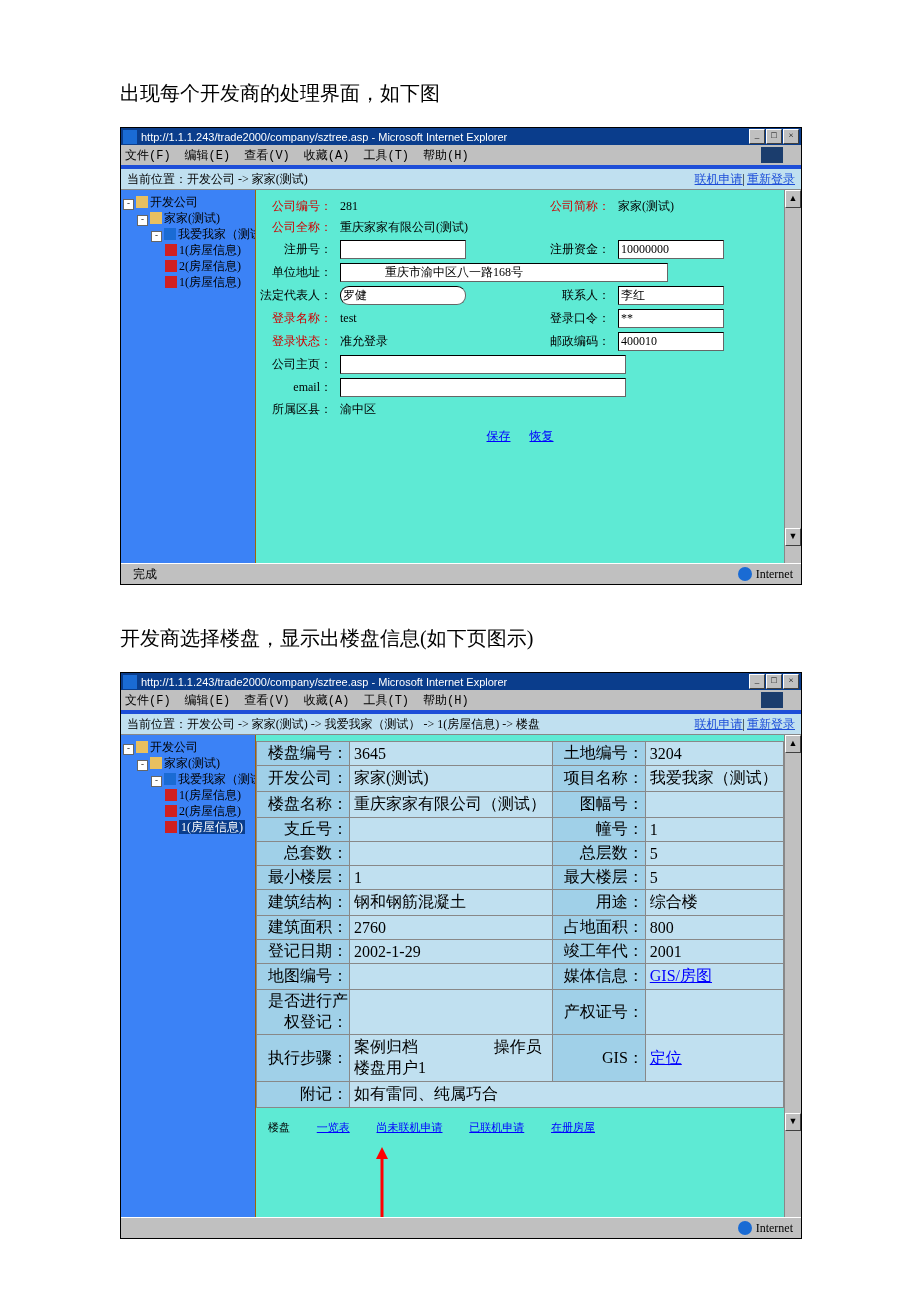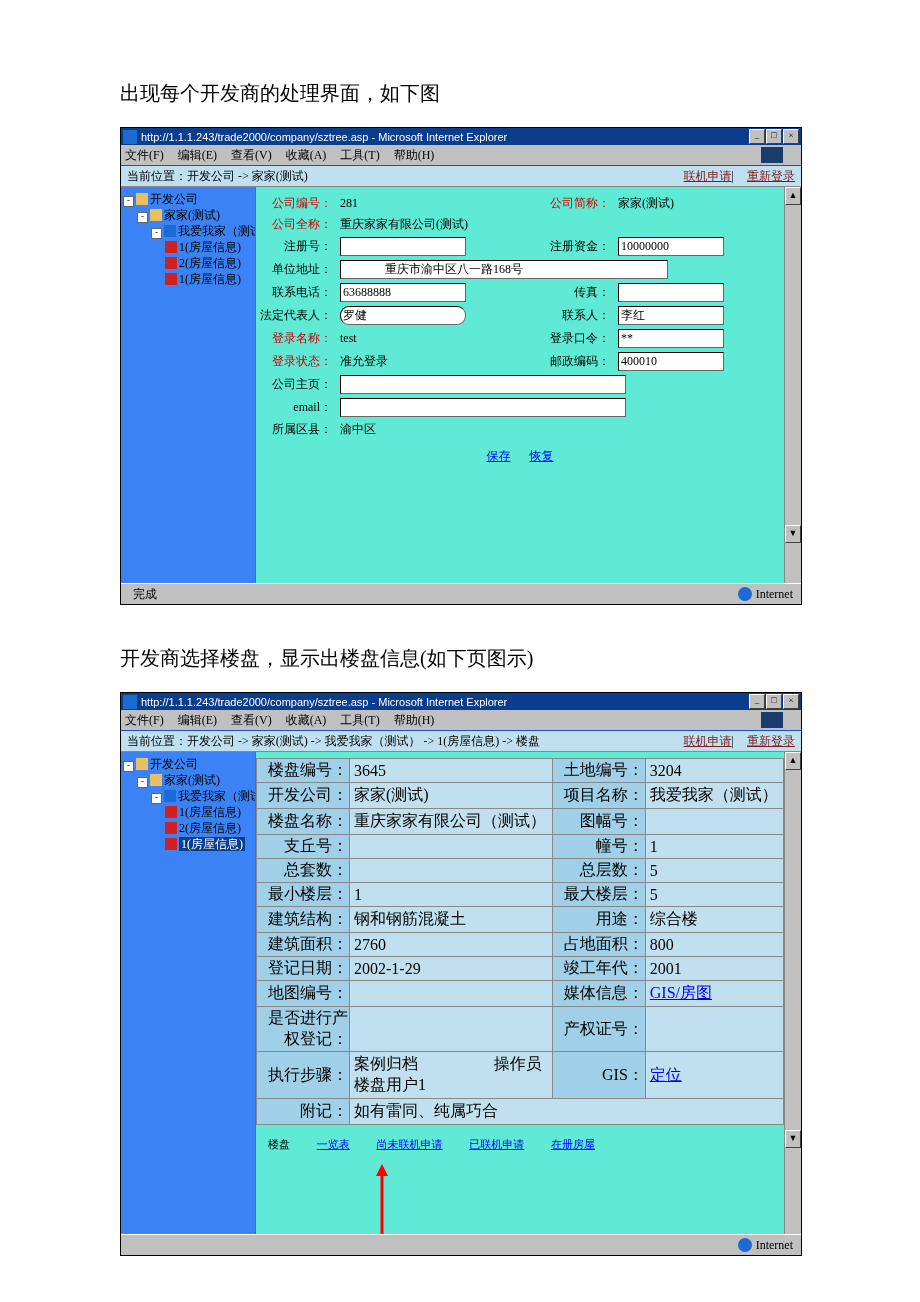--- a/index.html
+++ b/index.html
@@ -4,26 +4,26 @@
 <style>
 body{font-family:"SimSun","Songti SC",serif;margin:0;background:#fff;color:#000;font-size:14px}
 .page{width:800px;margin:0 auto;padding:80px 0 60px}
 .caption{font-size:20px;margin:0 0 20px 60px}
 .shot{border:1px solid #000;width:680px;margin:0 0 40px 60px}
 .titlebar{background:#0a3d8c;height:17px;display:flex;align-items:center;padding:0 2px;color:#fff;font-family:"MS Sans Serif",Tahoma,sans-serif;font-size:11px}
 .titlebar .ico{width:14px;height:14px;background:#1a6bd4;margin-right:4px;display:inline-block}
 .titlebar .txt{flex:1}
 .winbtns{display:flex;gap:1px}
 .winbtn{width:14px;height:13px;background:#c0c0c0;border:1px solid #fff;border-right-color:#404040;border-bottom-color:#404040;font-size:9px;text-align:center;line-height:11px;font-family:Tahoma;color:#000}
-.menubar{background:#c0c0c0;height:20px;display:flex;align-items:center;padding:0 4px;font-family:Liberation Serif, serif;font-size:12px;border-bottom:1px solid #1d4ed8}
+.menubar{background:#c0c0c0;height:20px;display:flex;align-items:center;padding:0 4px;font-family:Liberation Mono, monospace;font-size:12px;border-bottom:4px solid #1d4ed8}
 .menubar span{margin-right:14px}
 .menubar .flag{margin-left:auto;width:22px;height:16px;background:#1b3d6d}
 .loc{background:#c0e0f0;height:20px;display:flex;align-items:center;padding:0 6px;font-size:12px;border-bottom:1px solid #888}
 .loc .crumb{flex:1}
-.loc a{color:#7f1d1d;text-decoration:underline;margin-left:13px}
+.loc a{color:#1d4ed8;text-decoration:underline;margin-left:2px}
 .body{display:flex;background:#c0e0f0;min-height:340px}
 .tree{width:130px;background:#3b82f6;padding:4px 2px;font-size:12px;line-height:16px}
 .tree .row{white-space:nowrap}
 .tree .ind1{padding-left:14px}.tree .ind2{padding-left:28px}.tree .ind3{padding-left:42px}
 .tree .pm{display:inline-block;width:9px;height:9px;border:1px solid #666;text-align:center;line-height:7px;font-size:9px;margin-right:2px;background:#fff}
 .tree .ic{display:inline-block;width:12px;height:12px;margin-right:2px;vertical-align:-2px}
 .ic.folder{background:#e8c060}
 .ic.blue{background:#1a6bd4}
 .ic.red{background:#d02020}
 .tree .sel{background:#0a3d8c;color:#fff;padding:0 2px}
@@ -111,26 +111,20 @@
                   <td class="lbl">注册号：</td>
                   <td><input class="txt" style="width: 120px;" value=""></td>
             <td class="lbl">注册资金：</td>
                   <td><input class="txt" style="width: 100px;" value="10000000"></td>
                 </tr>
         <tr>
                   <td class="lbl">单位地址：</td>
                   <td colspan="3"><input class="txt" style="width: 280px; padding-left: 44px;" value="重庆市渝中区八一路168号"></td>
                 </tr>
         <tr>
-                  <td class="lbl">联系电话：</td>
-                  <td><input class="txt" style="width: 120px;" value="63688888"></td>
-            <td class="lbl">传真：</td>
-                  <td><input class="txt" style="width: 100px;" value=""></td>
-                </tr>
-        <tr>
                   <td class="lbl">法定代表人：</td>
                   <td><input class="txt" style="width: 120px; border-radius: 9px;" value="罗健"></td>
             <td class="lbl">联系人：</td>
                   <td><input class="txt" style="width: 100px;" value="李红"></td>
                 </tr>
         <tr>
                   <td class="lbl red">登录名称：</td>
                   <td>test</td>
             <td class="lbl">登录口令：</td>
                   <td><input class="txt" style="width: 100px;" value="**"></td>

